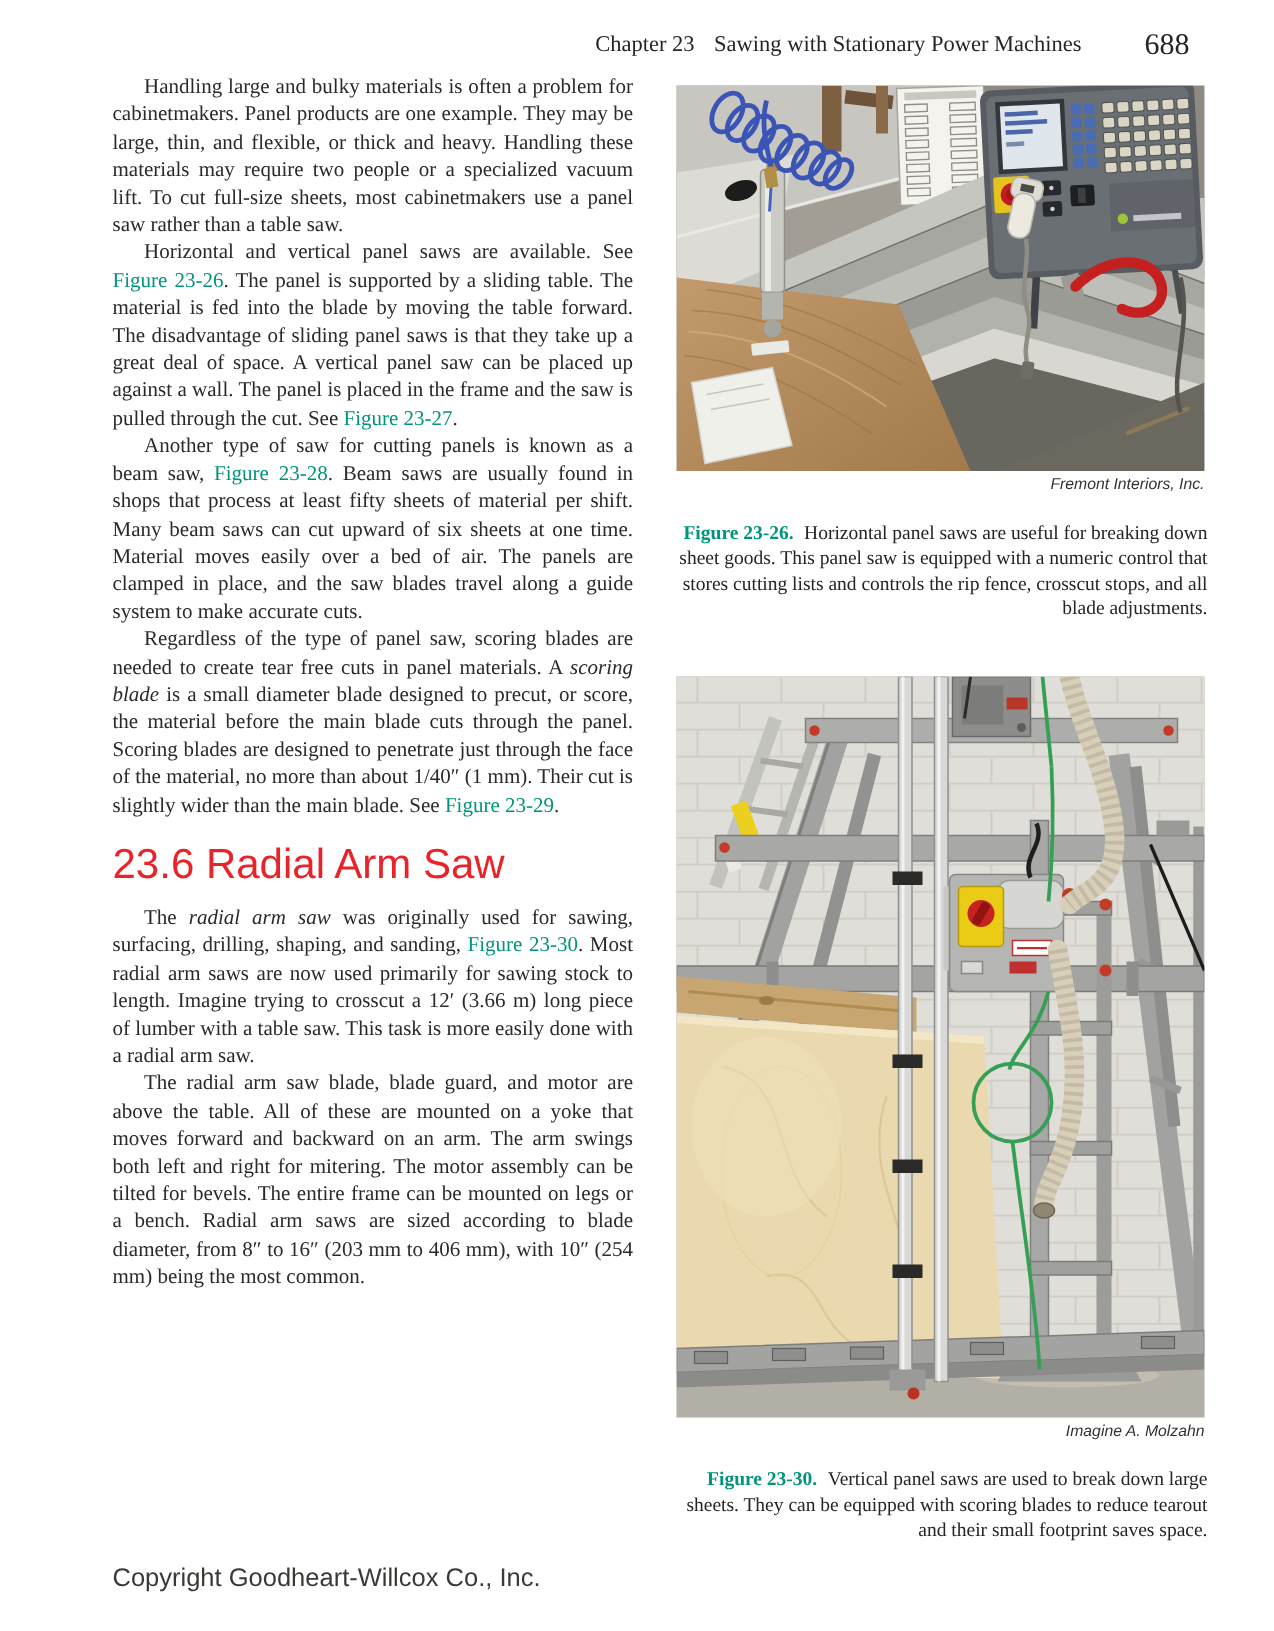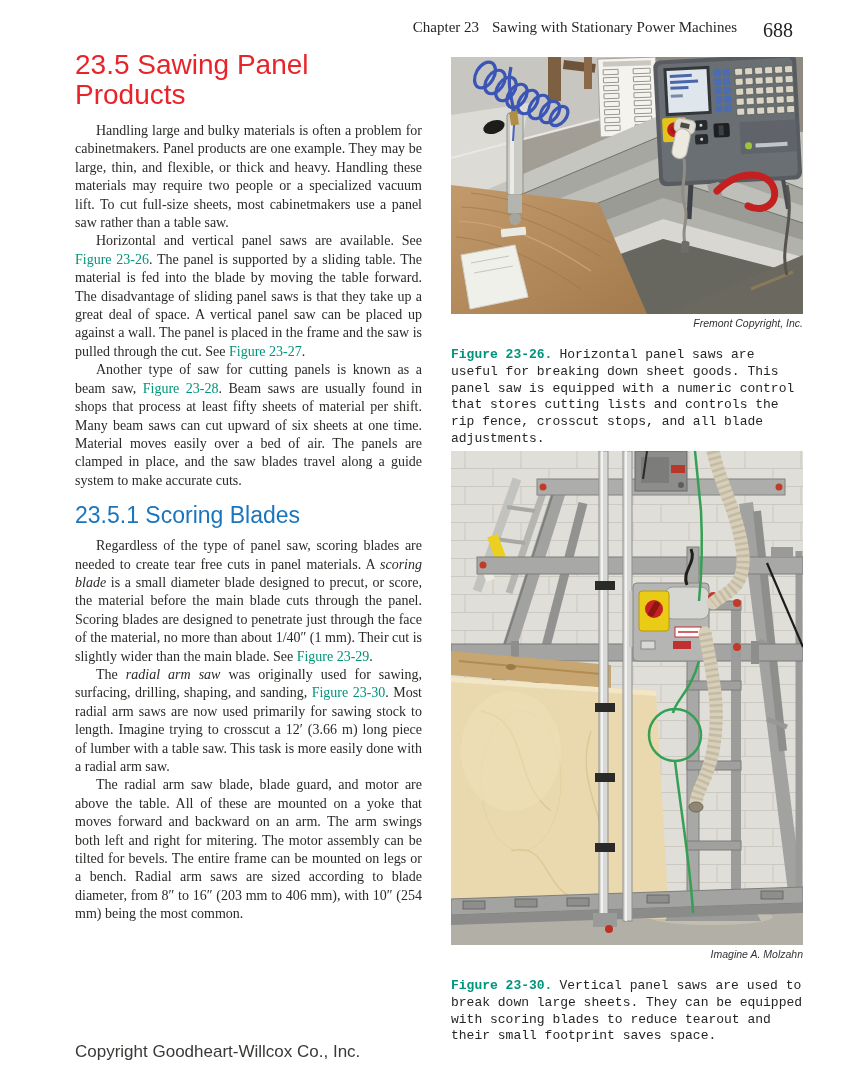--- a/index.html
+++ b/index.html
@@ -10,25 +10,25 @@
   }
   html,body{margin:0;padding:0;}
   body{
     width:849px;height:1087px;position:relative;background:#ffffff;
     font-family:"Liberation Serif", serif;color:var(--body-text);
     overflow:hidden;
   }
   
   .running-head{
     position:absolute;top:19px;left:75px;right:56px;
-    display:flex;justify-content:flex-end;align-items:flex-start;
+    display:flex;justify-content:flex-end;align-items:center;
     font-size:15px;color:#262522;
   }
   .rh-chapter{margin-right:13px;}
-  .rh-title{margin-right:26px;}
+  .rh-title{margin-right:42px;}
   .rh-page{font-size:20px;}
   
   .col-left{position:absolute;left:75px;top:50px;width:347px;}
   .h1{
     font-family:"Liberation Sans", sans-serif;font-weight:400;
     font-size:28px;line-height:30px;color:var(--heading-red);
     margin:0 0 12px 0;letter-spacing:0;
   }
   .h1.second{margin-top:14px;margin-bottom:13px;}
   .h2{
@@ -48,22 +48,22 @@
   .photo-2{top:451px;height:494px;}
   .credit{
     position:absolute;left:451px;width:352px;text-align:right;
     font-family:"Liberation Sans", sans-serif;font-style:italic;
     font-size:10.5px;color:#33322f;
   }
   .credit-1{top:317px;}
   .credit-2{top:948px;}
   .caption{
     position:absolute;left:451px;width:354px;
-    font-family:Liberation Mono, monospace;
-    font-size:13px;line-height:16.8px;color:#262522;
+    font-family:Liberation Serif, serif;
+    font-size:13px;line-height:16.8px;color:#262522;text-align:right;
   }
   .caption-1{top:334px;}
   .caption-2{top:965px;}
   .cap-label{color:var(--figure-ref-teal);font-weight:bold;margin-right:7px;}
   
   .copyright{
     position:absolute;left:75px;top:1042px;
     font-family:Liberation Sans, sans-serif;font-size:17px;color:#3a3936;
   }
   svg{display:block;}
@@ -71,26 +71,25 @@
 </head>
 <body>
 
 <div class="running-head">
   <span class="rh-chapter">Chapter 23</span>
   <span class="rh-title">Sawing with Stationary Power Machines</span>
   <span class="rh-page">688</span>
 </div>
 
 <div class="col-left">
-  <h1 class="h1">23.5 Sawing Panel Products</h1>
   <p class="body-para"><span>Handling large and bulky materials is often a problem for cabinetmakers. Panel products are one example. They may be large, thin, and flexible, or thick and heavy. Handling these materials may require two people or a specialized vacuum lift. To cut full-size sheets, most cabinetmakers use a panel saw rather than a table saw.</span></p>
   <p class="body-para"><span>Horizontal and vertical panel saws are available. See </span><span class="seg-ref">Figure 23-26</span><span>. The panel is supported by a sliding table. The material is fed into the blade by moving the table forward. The disadvantage of sliding panel saws is that they take up a great deal of space. A vertical panel saw can be placed up against a wall. The panel is placed in the frame and the saw is pulled through the cut. See </span><span class="seg-ref">Figure 23-27</span><span>.</span></p>
   <p class="body-para"><span>Another type of saw for cutting panels is known as a beam saw, </span><span class="seg-ref">Figure 23-28</span><span>. Beam saws are usually found in shops that process at least fifty sheets of material per shift. Many beam saws can cut upward of six sheets at one time. Material moves easily over a bed of air. The panels are clamped in place, and the saw blades travel along a guide system to make accurate cuts.</span></p>
-  <h2 class="h2">23.5.1 Scoring Blades</h2>
   <p class="body-para"><span>Regardless of the type of panel saw, scoring blades are needed to create tear free cuts in panel materials. A </span><span class="seg-term">scoring blade</span><span> is a small diameter blade designed to precut, or score, the material before the main blade cuts through the panel. Scoring blades are designed to penetrate just through the face of the material, no more than about 1/40″ (1 mm). Their cut is slightly wider than the main blade. See </span><span class="seg-ref">Figure 23-29</span><span>.</span></p>
+  <h1 class="h1 second">23.6 Radial Arm Saw</h1>
   <p class="body-para"><span>The </span><span class="seg-term">radial arm saw</span><span> was originally used for sawing, surfacing, drilling, shaping, and sanding, </span><span class="seg-ref">Figure 23-30</span><span>. Most radial arm saws are now used primarily for sawing stock to length. Imagine trying to crosscut a 12′ (3.66 m) long piece of lumber with a table saw. This task is more easily done with a radial arm saw.</span></p>
   <p class="body-para"><span>The radial arm saw blade, blade guard, and motor are above the table. All of these are mounted on a yoke that moves forward and backward on an arm. The arm swings both left and right for mitering. The motor assembly can be tilted for bevels. The entire frame can be mounted on legs or a bench. Radial arm saws are sized according to blade diameter, from 8″ to 16″ (203 mm to 406 mm), with 10″ (254 mm) being the most common.</span></p>
 </div>
 
 <div class="photo photo-1">
   <svg viewBox="0 0 352 257" width="352" height="257">
     <defs>
       <linearGradient id="wg" x1="0" y1="0" x2="1" y2="1">
         <stop offset="0" stop-color="#c29a6b"></stop>
           <stop offset="1" stop-color="#a37a4c"></stop>
@@ -256,21 +255,21 @@
     <path d="M233,102 C236,120 228,132 234,150 C238,162 230,172 234,186" stroke="#8f8d84" stroke-width="3" fill="none"></path>
     <rect x="230" y="184" width="8" height="12" rx="2" fill="#6f6d66" transform="rotate(8 234 190)"></rect>
 
     <rect x="258" y="126" width="12" height="16" fill="#9c9c96" transform="rotate(-15 264 134)"></rect>
     <path d="M266,134 C288,112 318,114 323,132 C327,147 312,156 297,149" stroke="#c42020" stroke-width="7" fill="none" stroke-linecap="round"></path>
 
     <path d="M336,128 C344,162 328,192 336,218" stroke="#56544d" stroke-width="3" fill="none"></path>
   </svg>
 </div>
 
-<div class="credit credit-1">Fremont Copyright, Inc.</div>
+<div class="credit credit-1">Fremont Interiors, Inc.</div>
 <p class="caption caption-1"><span class="cap-label">Figure 23-26.</span><span>Horizontal panel saws are useful for breaking down sheet goods. This panel saw is equipped with a numeric control that stores cutting lists and controls the rip fence, crosscut stops, and all blade adjustments.</span></p>
 
 <div class="photo photo-2">
   <svg viewBox="0 0 352 494" width="352" height="494">
     <defs>
       <pattern id="blk" width="56" height="36" patternUnits="userSpaceOnUse">
         <rect width="56" height="36" fill="#e0ded8"></rect>
         <g stroke="#ccc9c1" stroke-width="1">
           <line x1="0" y1="17.5" x2="56" y2="17.5"></line>
           <line x1="0" y1="35.5" x2="56" y2="35.5"></line>

